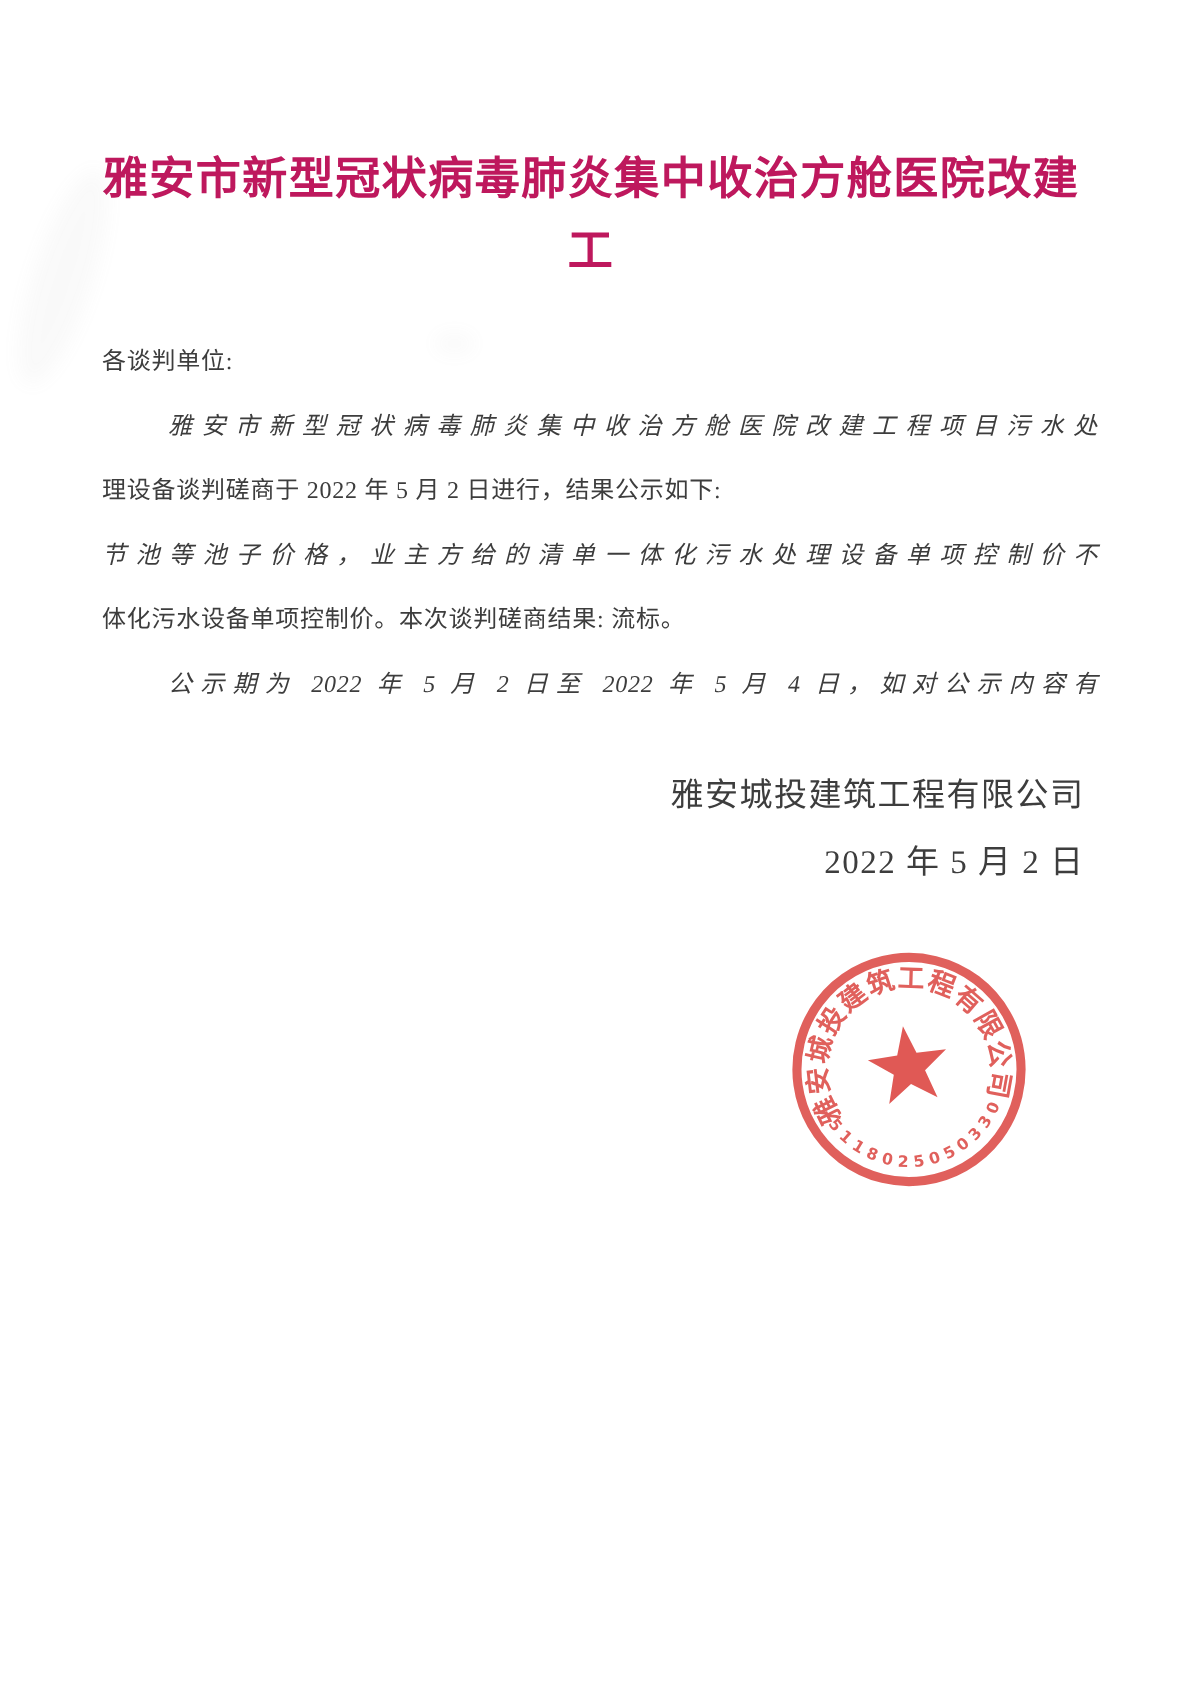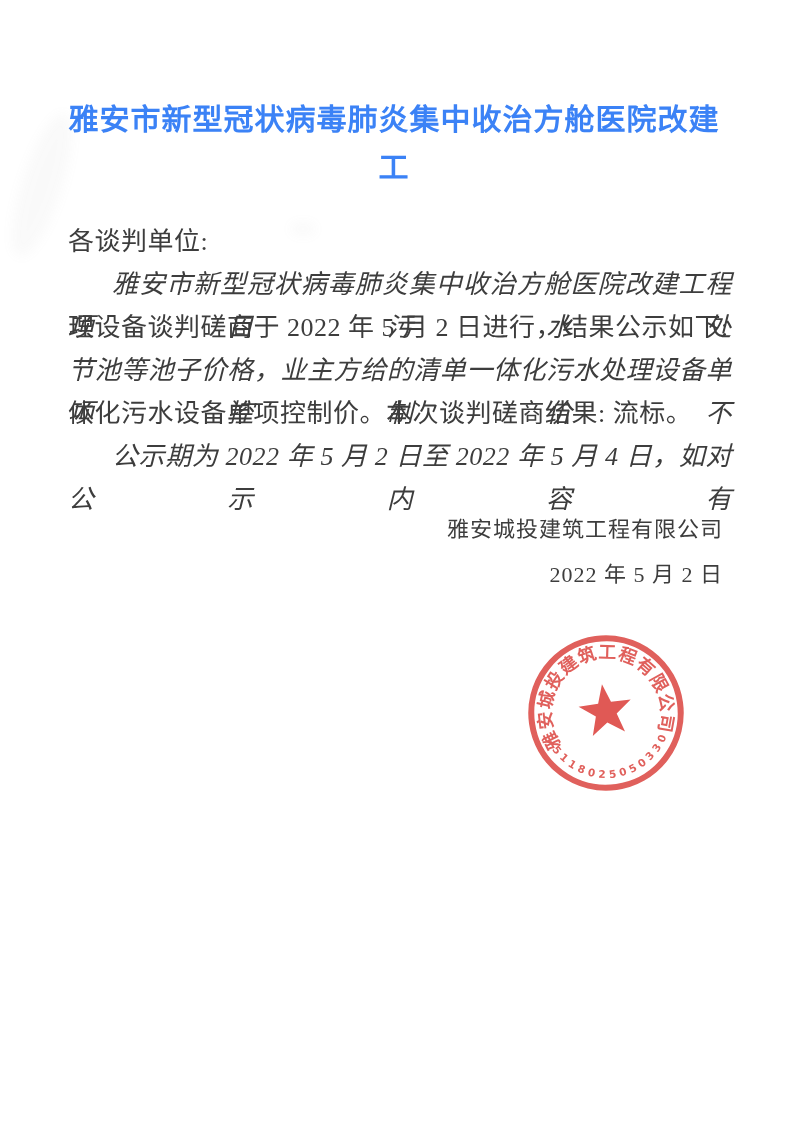--- a/index.html
+++ b/index.html
@@ -17,27 +17,27 @@
     padding: 96px 68px 0 68px;
     box-sizing: border-box;
   }
   .title {
     margin: 0 12px 0 0;
     font-family: "DejaVu Sans", "Liberation Sans", sans-serif;
     font-weight: 700;
     font-size: 30px;
     line-height: 48px;
     text-align: center;
-    color: #3b82f6;
+    color: #be185d;
     letter-spacing: 1px;
   }
   .title-line { display: block; }
   .doc-body { margin-top: 28px; }
   .body-line {
-    font-size: 26px;
+    font-size: 16px;
     line-height: 43px;
     height: 43px;
     white-space: pre-wrap;
     letter-spacing: 0.5px;
   }
   .indent { text-indent: 44px; }
   .fill {
     text-align: justify;
     text-align-last: justify;
     font-style: italic;

